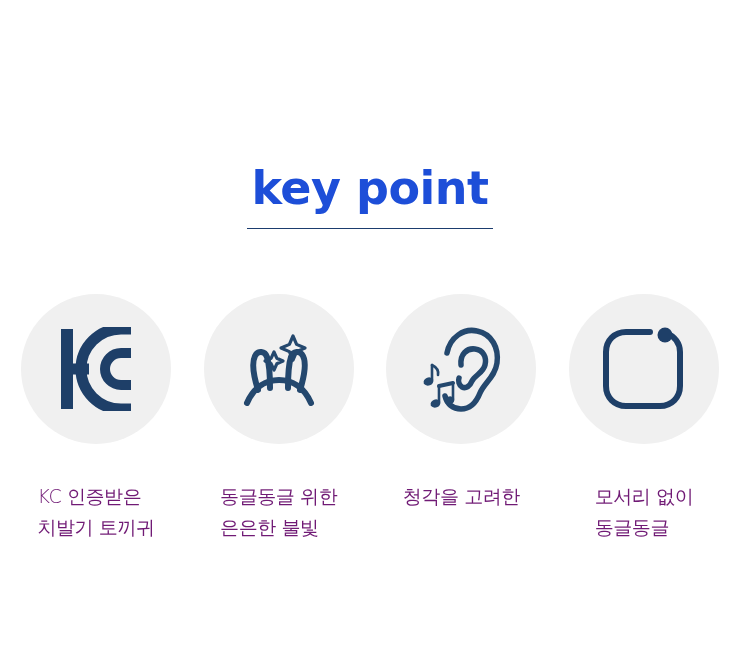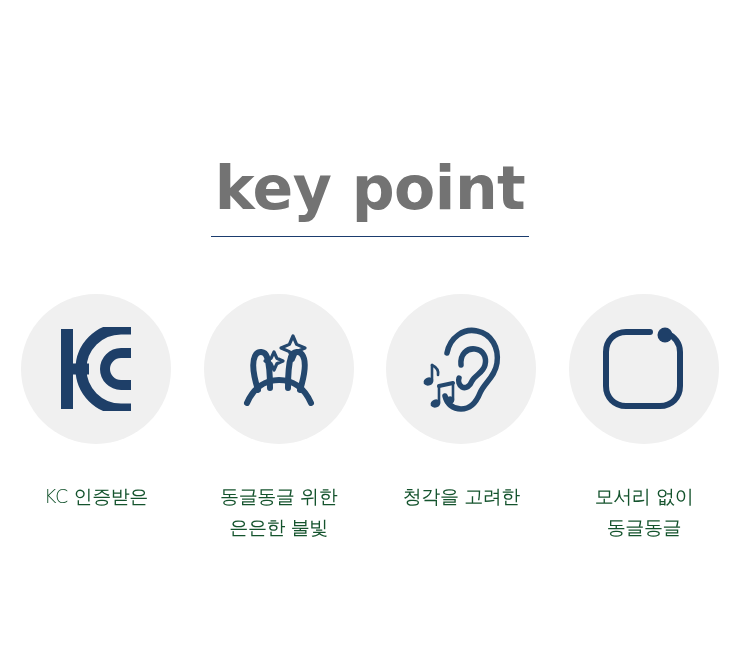--- a/index.html
+++ b/index.html
@@ -24,26 +24,26 @@
   .title-block {
     position: absolute;
     left: 0;
     top: 162px;
     width: 740px;
     text-align: center;
   }
   .title-text {
     display: inline-block;
     font-family: "DejaVu Sans", sans-serif;
-    font-size: 60px;
+    font-size: 46px;
     font-weight: 700;
     letter-spacing: -0.5px;
-    color: #737373;
+    color: #1d4ed8;
     line-height: 52px;
-    padding: 0 4px 22px 4px;
+    padding: 0 4px 14px 4px;
     border-bottom: 1.5px solid #1b3c6e;
   }
 
   
   .features {
     position: absolute;
     left: 0;
     top: 294px;
     width: 740px;
     display: flex;
@@ -66,22 +66,22 @@
     align-items: center;
     justify-content: center;
   }
   .icon-circle svg {
     display: block;
   }
 
   
   .caption {
     margin-top: 37px;
-    text-align: center;
-    color: #14532d;
+    text-align: left;
+    color: #701a75;
     font-family: "DejaVu Sans", sans-serif;
     font-size: 19px;
     font-weight: 300;
     line-height: 31px;
     letter-spacing: -0.4px;
     white-space: nowrap;
   }
   .caption .line {
     display: block;
   }
@@ -109,20 +109,21 @@
 
             <path d="M62 26 A16 16 0 0 0 62 58" stroke="#1e3f68" stroke-width="10" fill="none"></path>
             <path d="M62 26 L72 26 M62 58 L72 58" stroke="#1e3f68" stroke-width="10" fill="none"></path>
 
             <path d="M14 42 L30 42" stroke="#1e3f68" stroke-width="11" fill="none"></path>
           </svg>
         </span>
       </div>
       <div class="caption">
         <span class="line">KC 인증받은</span>
+        <span class="line">치발기 토끼귀</span>
       </div>
     </div>
 
     <div class="feature">
       <div class="icon-circle">
         <span>
           <svg width="90" height="90" viewBox="0 0 90 90" fill="none" xmlns="http://www.w3.org/2000/svg">
             <g stroke="#24486e" stroke-width="6" stroke-linecap="round" stroke-linejoin="round" fill="none">
 
               <path d="M24 66 C19 50 18 38 21 32 C24 26 31 27 33 33 C35 39 36 52 36 64"></path>

